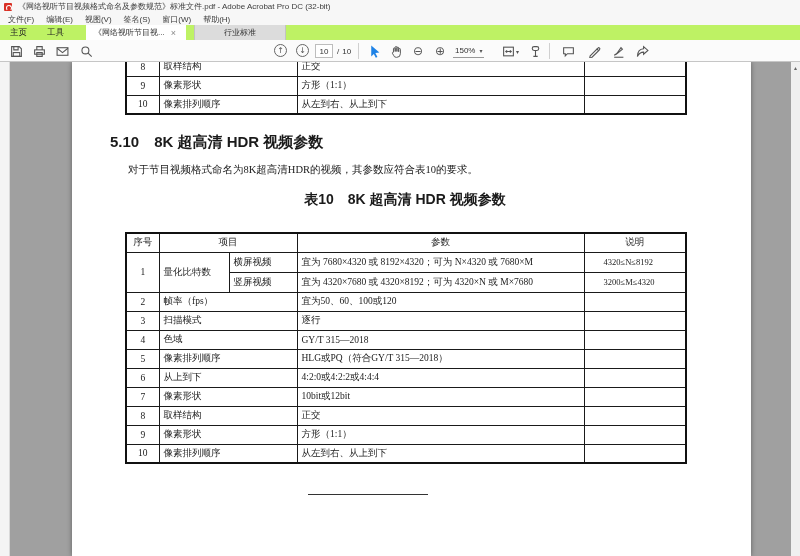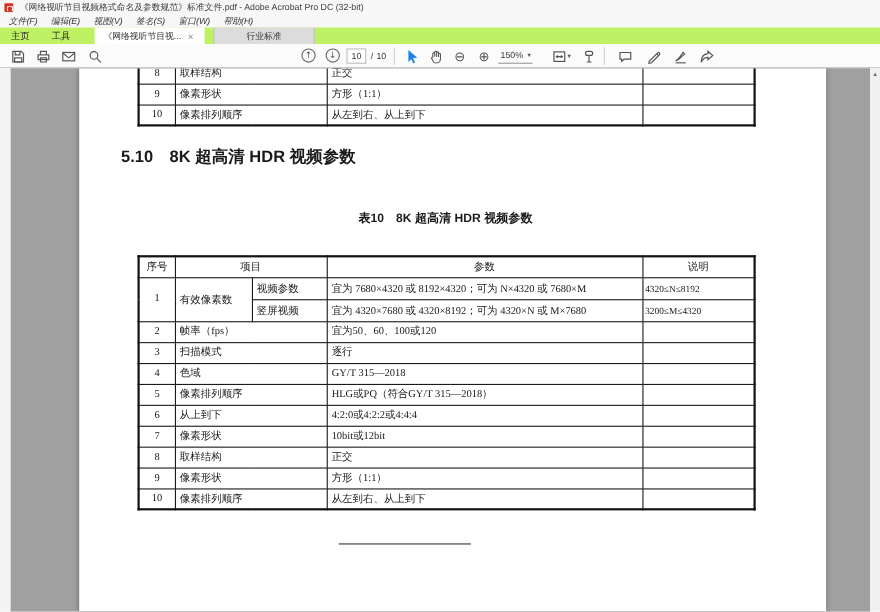--- a/index.html
+++ b/index.html
@@ -9,21 +9,21 @@
   
   #titlebar { position:absolute; left:0; top:0; width:800px; height:13px;
     background:#f7f7f7; display:flex; align-items:center;text-align:center; }
   #app-icon { width:8px; height:8px; margin-left:4px; background:#d93025;
     border-radius:1px; position:relative; }
   #app-icon::after{ content:""; position:absolute; left:2px; top:2px; width:4px; height:4px;
     border:1px solid #fff; border-radius:50%; border-bottom-color:transparent; }
   #title-text { font-size:8px; color:#3c3c3c; margin-left:6px; white-space:nowrap; }
 
   #menubar { position:absolute; left:0; top:13px; width:800px; height:12px;
-    background:#f7f7f7; display:flex; align-items:center; gap:12px; padding-left:8px;font-style:italic; }
+    background:#f7f7f7; display:flex; align-items:center; gap:12px; padding-left:8px; }
   #menubar span { font-size:8px; color:#3a3a3a; white-space:nowrap; }
 
   #tabbar { position:absolute; left:0; top:25px; width:800px; height:15px;
     background:#bef264; display:flex; align-items:stretch; }
   .tab-link { font-size:8.5px; color:#222; display:flex; align-items:center;
     padding:0 10px; white-space:nowrap; }
   .doc-tab { background:#fff; display:flex; align-items:center; gap:6px;
     padding:0 8px; margin-left:12px; width:100px; font-size:8px; color:#333;
     white-space:nowrap; overflow:hidden; }
   .doc-tab .close { color:#888; font-size:9px; }
@@ -64,31 +64,31 @@
 
   #page { position:absolute; left:62px; top:0; width:679px; height:494px;
     background:#fff; box-shadow:0 0 5px rgba(0,0,0,.4); overflow:hidden;
     font-family:"Liberation Serif","DejaVu Serif",serif; color:#1a1a1a; }
 
   .doc-table { border-collapse:collapse; border:2px solid #111;
     font-size:9.5px; color:#1a1a1a; table-layout:fixed; }
   .doc-table td { border:1px solid #1a1a1a; height:19px; padding:0 4px;
     overflow:hidden; white-space:nowrap; }
   .doc-table .c-no { text-align:center; padding:0 1px; }
-  .doc-table .c-note { font-size:8.5px; padding:0 2px; }
+  .doc-table .c-note { font-size:8.5px; padding:0 19px; }
   .doc-table tr.hdr td { text-align:center; }
   tr.sub td { height:20px; }
 
   #top-table { position:absolute; left:53px; top:-6px; }
   #section-heading { position:absolute; left:38px; top:71px; font-size:15px;
     font-weight:bold; font-family:"Liberation Sans","DejaVu Sans",sans-serif;
     white-space:pre; }
   #paragraph { position:absolute; left:56px; top:101px; font-size:10.5px; white-space:pre; }
   #table-caption { position:absolute; left:53px; top:129px; width:560px;
-    text-align:center; font-size:11px; font-weight:bold;
+    text-align:center; font-size:14px; font-weight:bold;
     font-family:"Liberation Sans","DejaVu Sans",sans-serif; white-space:pre; }
   #main-table { position:absolute; left:53px; top:157px;margin-top:13px; }
   #footer-line { position:absolute; left:236px; top:432px; width:120px; height:1px;
     background:#333; }
 </style>
 </head>
 <body>
 
 <div id="titlebar">
   <div id="app-icon"></div>
@@ -235,41 +235,42 @@
           <tr>
             <td class="c-no">10</td>
             <td class="c-item" colspan="2">像素排列顺序</td>
             <td class="c-param">从左到右、从上到下</td>
             <td class="c-note"></td>
           </tr>
         </tbody>
     </table>
 
     <div id="section-heading">5.10　8K 超高清 HDR 视频参数</div>
+    <div id="paragraph">对于节目视频格式命名为8K超高清HDR的视频，其参数应符合表10的要求。</div>
     <div id="table-caption">表10　8K 超高清 HDR 视频参数</div>
 
     <table class="doc-table" id="main-table">
       <colgroup>
           <col style="width:33px">
           <col style="width:70px">
           <col style="width:68px">
           <col style="width:287px">
           <col style="width:102px">
         </colgroup>
       <tbody>
           <tr class="hdr">
         <td>序号</td>
         <td colspan="2">项目</td>
         <td>参数</td>
         <td>说明</td>
       </tr>
       <tr class="sub">
         <td class="c-no" rowspan="2">1</td>
-        <td rowspan="2">有效像素数</td>
-        <td>视频参数</td>
+        <td rowspan="2">量化比特数</td>
+        <td>横屏视频</td>
         <td>宜为 7680×4320 或 8192×4320；可为 N×4320 或 7680×M</td>
         <td class="c-note">4320≤N≤8192</td>
       </tr>
       <tr class="sub">
         <td>竖屏视频</td>
         <td>宜为 4320×7680 或 4320×8192；可为 4320×N 或 M×7680</td>
         <td class="c-note">3200≤M≤4320</td>
       </tr>
       </tbody>
         <tbody>

